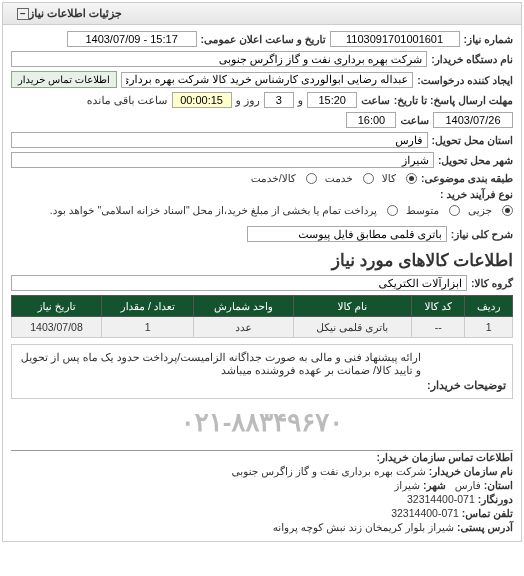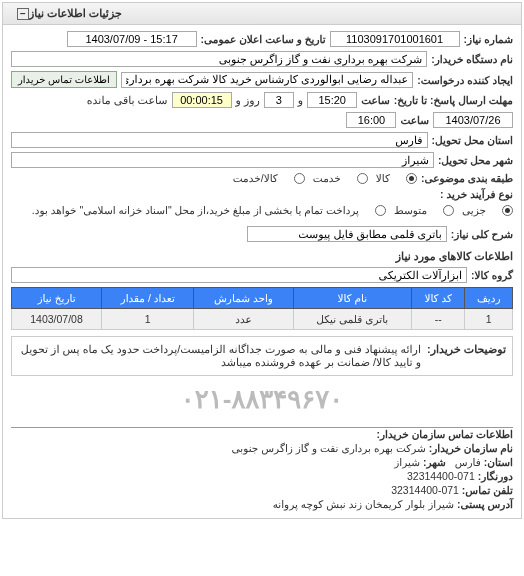--- a/index.html
+++ b/index.html
@@ -66,50 +66,50 @@
   cursor: pointer;
 }
 .radio-group {
   display: flex;
   gap: 8px;
   align-items: center;
 }
 .radio-item {
   display: flex;
   align-items: center;
-  gap: 16px;
+  gap: 10px;
   font-size: 10.5px;
 }
 .radio {
   width: 11px; height: 11px;
   border: 1px solid #666;
   border-radius: 50%;
   display: inline-block;
   position: relative;
 }
 .radio.checked::after {
   content: "";
   position: absolute;
   top: 2px; right: 2px;
   width: 5px; height: 5px;
   background: #333;
   border-radius: 50%;
 }
 .section-title {
   font-weight: bold;
   margin: 8px 0 4px 0;
-  font-size: 11px;
+  font-size: 17px;
 }
 table.data {
   width: 100%;
   border-collapse: collapse;
   font-size: 10.5px;
 }
 table.data th {
-  background: #3b82f6;
+  background: #14532d;
   color: #fff;
   padding: 4px;
   border: 1px solid #555;
   text-align: center;
   font-weight: normal;
 }
 table.data td {
   background: #f0f0f0;
   padding: 4px;
   border: 1px solid #ccc;
@@ -118,20 +118,21 @@
 .desc-box {
   border: 1px solid #ccc;
   padding: 6px;
   margin-top: 6px;
   display: flex;
   gap: 6px;
 }
 .desc-label {
   font-weight: bold;
   white-space: nowrap;
+  margin-top: 28px;
 }
 .watermark {
   position: relative;
   text-align: center;
   color: #bbb;
   font-size: 26px;
   letter-spacing: 4px;
   padding: 8px 0;
   font-weight: bold;
   direction: ltr;

